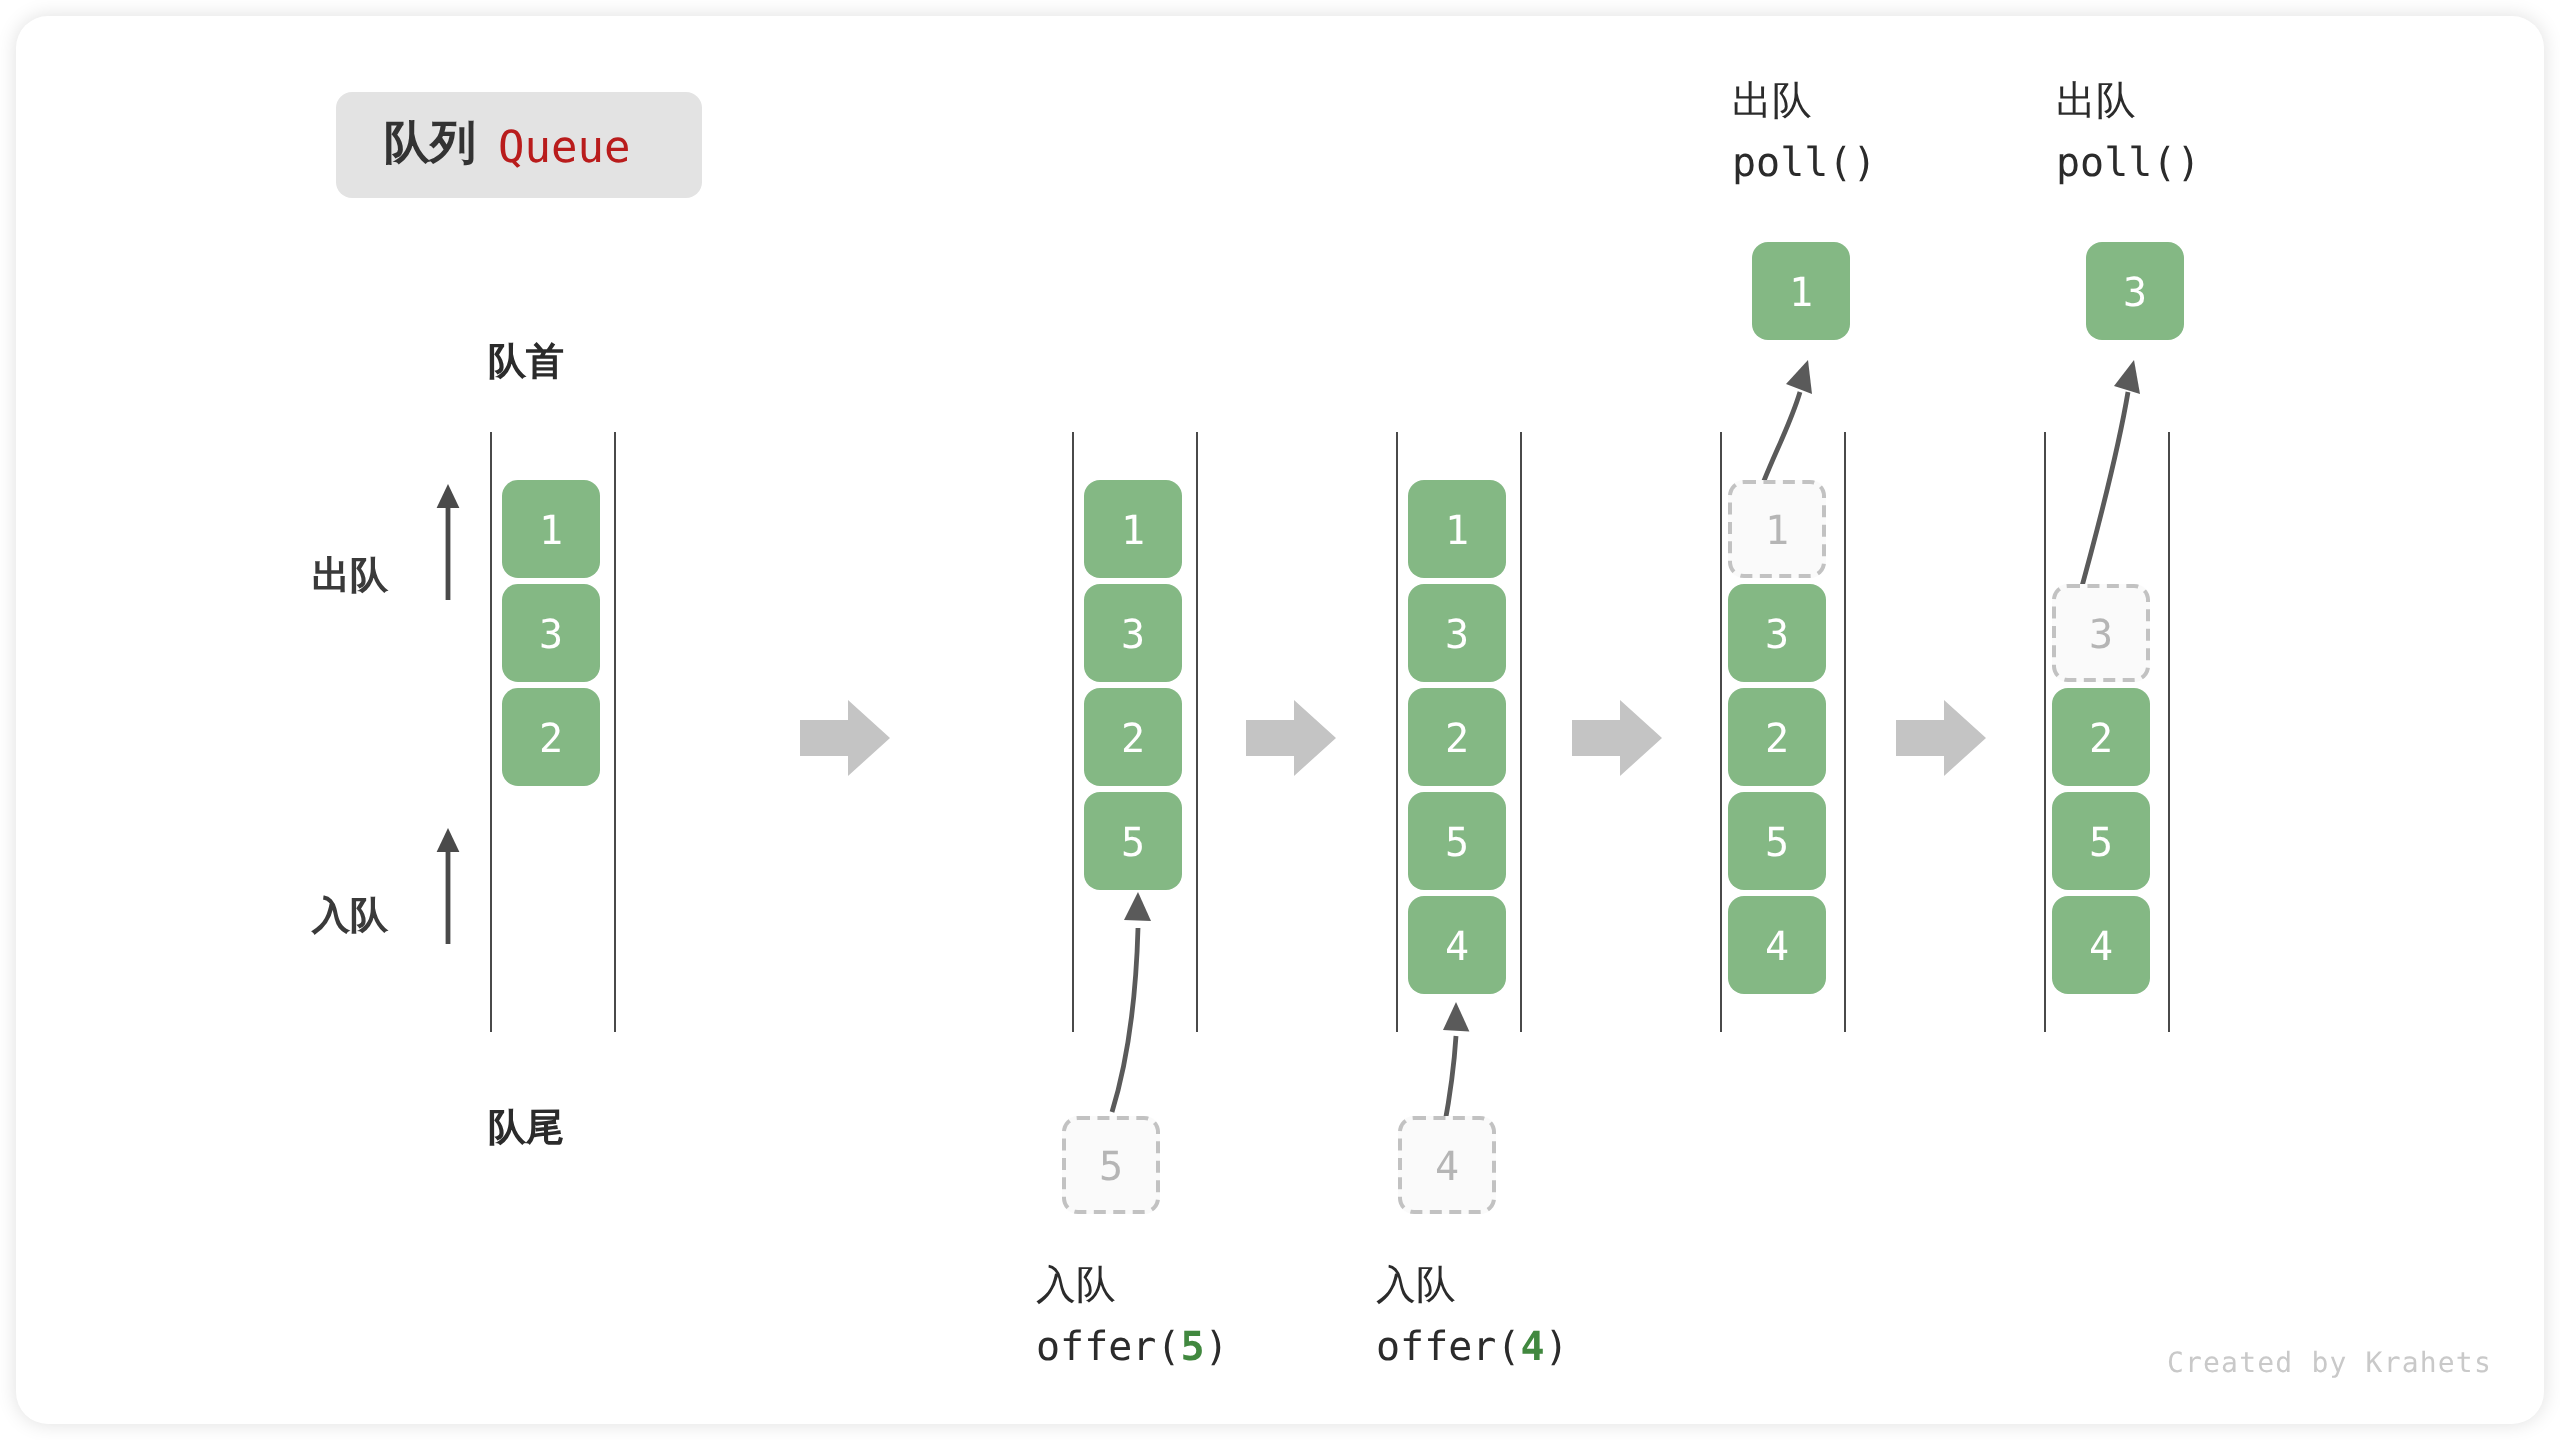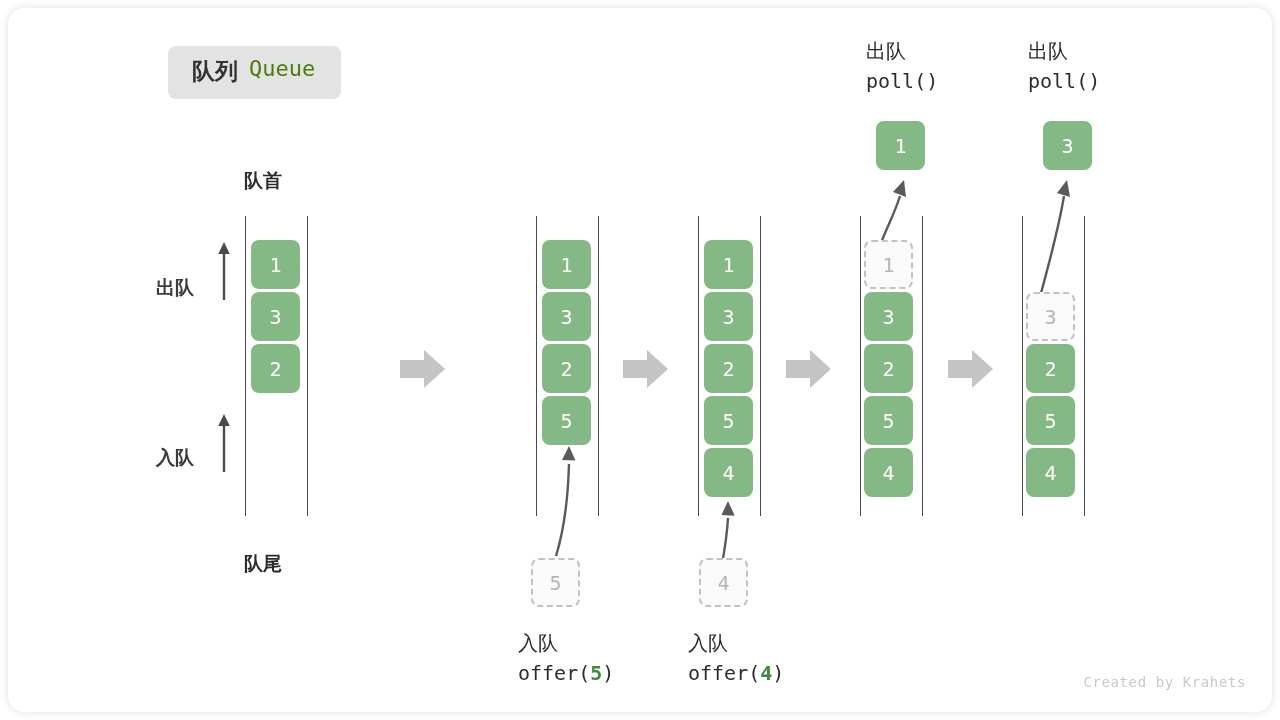--- a/index.html
+++ b/index.html
@@ -25,37 +25,37 @@
     box-shadow: 0 0 10px rgba(0,0,0,0.13);
     overflow: hidden;
   }
 
   .abs { position: absolute; }
 
   
   #title-badge {
     left: 160px;
     top: 38px;
-    padding: 10px 26px 12px 24px;
+    padding: 10px 36px 12px 24px;
     background: #e3e3e3;
     border-radius: 8px;
     display: flex;
-    align-items: flex-start;
+    align-items: flex-end;
     gap: 11px;
     white-space: nowrap;
   }
   #title-badge .cn {
     font-size: 23px;
     font-weight: bold;
     color: #333333;
     font-family: "Liberation Sans", "DejaVu Sans", sans-serif;
   }
   #title-badge .en {
     font-size: 22px;
-    color: #4d7c0f;
+    color: #b91c1c;
     font-family: "DejaVu Sans Mono", "Liberation Mono", monospace;
   }
 
   
   .head-label {
     font-size: 19px;
     font-weight: bold;
     color: #2b2b2b;
     white-space: nowrap;
     font-family: "Liberation Sans", "DejaVu Sans", sans-serif;

